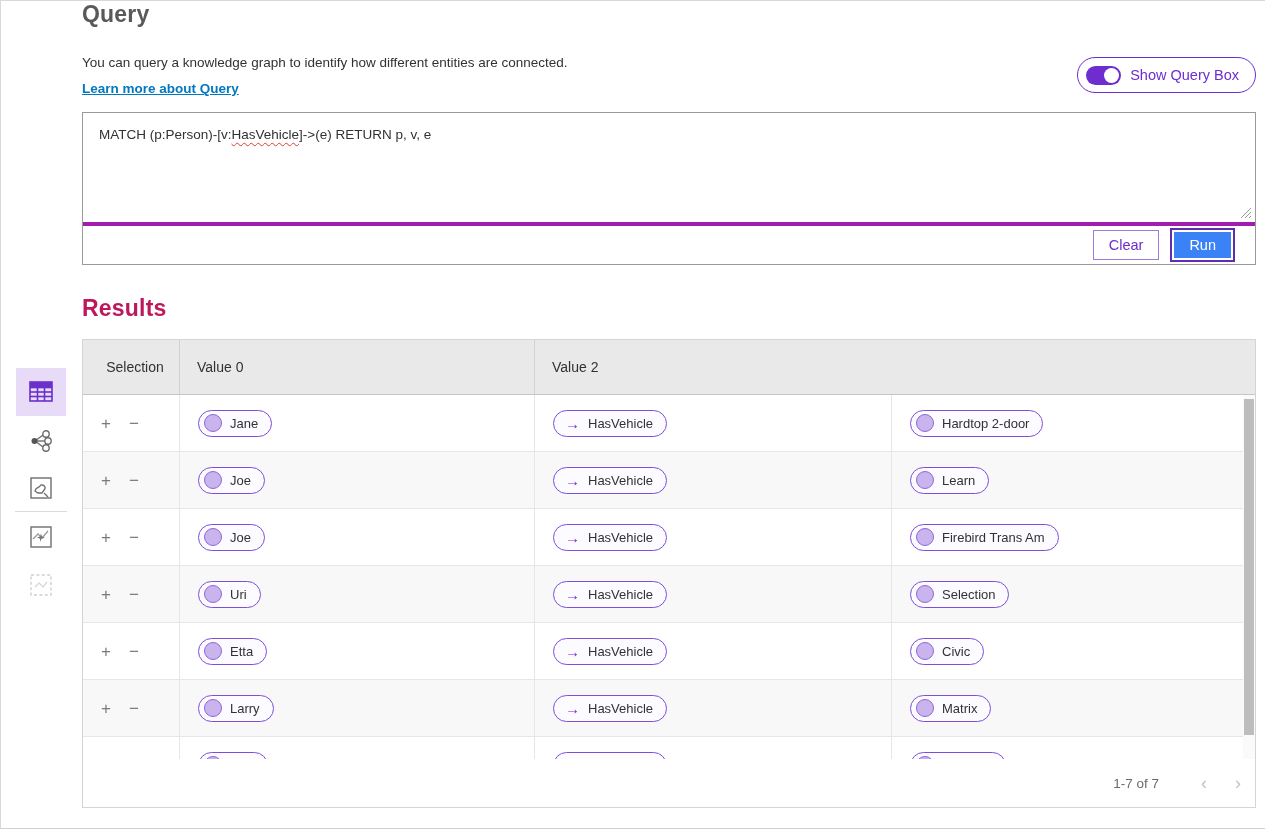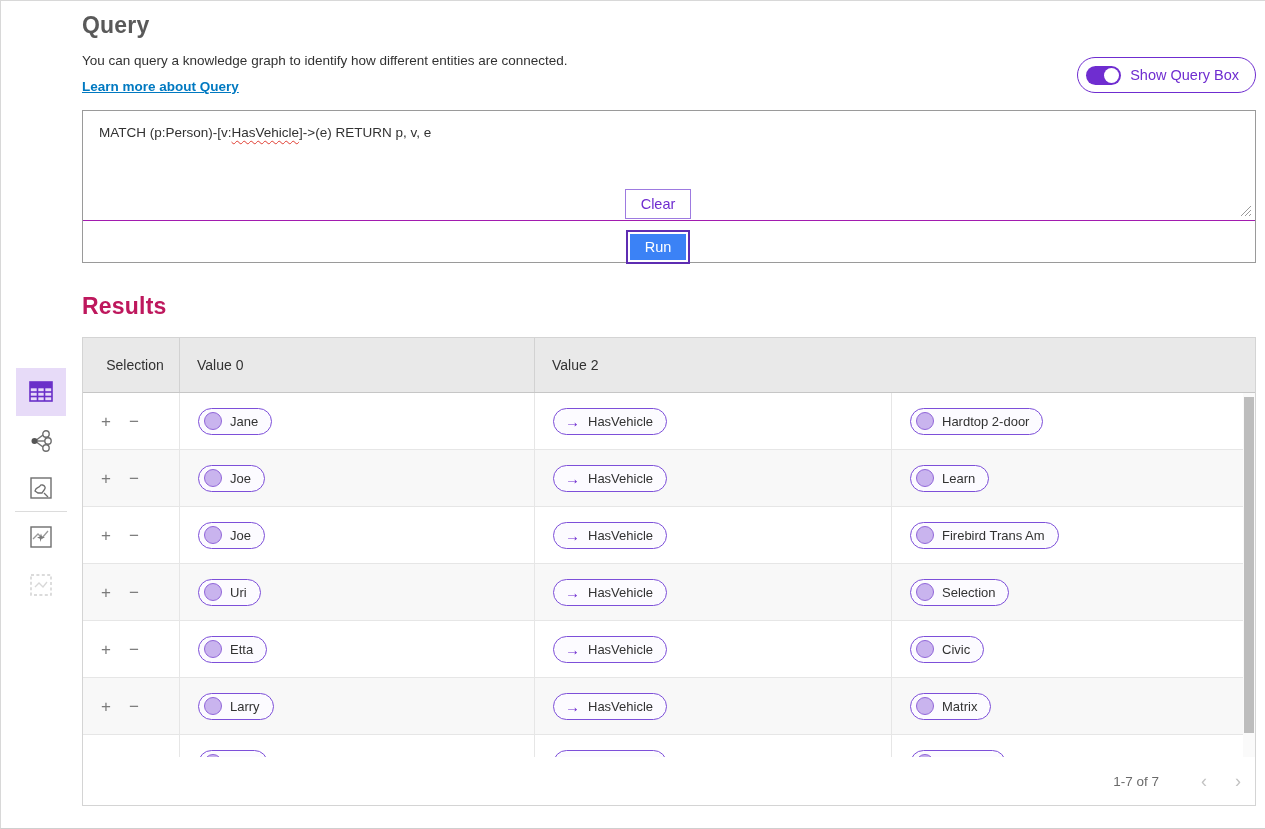--- a/index.html
+++ b/index.html
@@ -14,41 +14,41 @@
   .sidebar { position:absolute; left:0; top:0; width:80px; height:100%; }
   .side-btn {
     position:absolute; left:15px; width:50px; height:48px;
     display:flex; align-items:center; justify-content:center; cursor:pointer;
     background:transparent; border:none;
   }
   .side-btn.selected { background:#e7dbf8; }
   .side-divider { position:absolute; left:14px; top:510px; width:52px; height:1px; background:#dcdcdc; }
   
   .main { position:absolute; left:81px; top:0; width:1174px; }
-  .page-title { font-size:23px; font-weight:700; color:#595959; padding-top:11px; letter-spacing:.2px; }
-  .page-desc  { font-size:13.5px; color:#323232; margin-top:14px; }
+  .page-title { font-size:23px; font-weight:700; color:#595959; letter-spacing:.2px; }
+  .page-desc  { font-size:13.5px; color:#323232; margin-top:27px; }
   .learn-link { display:inline-block; margin-top:11px; font-size:13.5px; font-weight:700;
                 color:#0079c1; text-decoration:underline; cursor:pointer; }
   
   .toggle-pill {
     position:absolute; right:0; top:56px; height:36px;
     display:flex; align-items:center; gap:9px; padding:0 16px 0 8px;
     border:1px solid var(--accent); border-radius:18px; background:#fff; cursor:pointer;
   }
   .toggle-track { position:relative; width:35px; height:19px; border-radius:10px; background:var(--accent); }
   .toggle-knob  { position:absolute; right:2px; top:2px; width:15px; height:15px; border-radius:50%; background:#fff; }
   .toggle-label { font-size:14.5px; color:var(--accent); }
   
   .query-card { margin-top:15px; border:1px solid #9a9a9a; background:#fff; }
   .query-textarea { position:relative; height:109px; padding:14px 16px; font-size:13.5px; cursor:text; }
   .squiggle { text-decoration:underline; text-decoration-style:wavy; text-decoration-color:#e03c31;
               text-decoration-thickness:1px; text-underline-offset:3px; }
   .resize-handle { position:absolute; right:3px; bottom:3px; width:12px; height:12px; cursor:nwse-resize; }
   .query-footer { display:flex; justify-content:flex-end; align-items:center; gap:13px;
-                  height:42px; border-top:1px solid #a21caf; padding-right:22px;flex-direction:column; }
+                  height:42px; border-top:4px solid #a21caf; padding-right:22px; }
   .btn-clear { font-family:inherit; font-size:14.5px; color:var(--accent); background:#fff;
                border:1px solid #9d7ae0; padding:6px 15px; cursor:pointer; }
   .btn-run   { font-family:inherit; font-size:14.5px; color:#fff; background:#3b82f6;
                border:2px solid #fff; outline:2px solid #5e2db2; padding:5px 15px; cursor:pointer; }
   
   .results-title { font-size:23px; font-weight:700; color:#be185d; margin-top:30px; letter-spacing:.2px; }
   .table-card { margin-top:17px; border:1px solid #d4d4d4; background:#fff; }
   .tbl-header { display:grid; grid-template-columns:97px 355px 357px 1fr; height:55px;
                 background:#e9e9e9; border-bottom:1px solid #c6c6c6; }
   .tbl-header .hcell { display:flex; align-items:center; font-size:14px; color:#323232;

